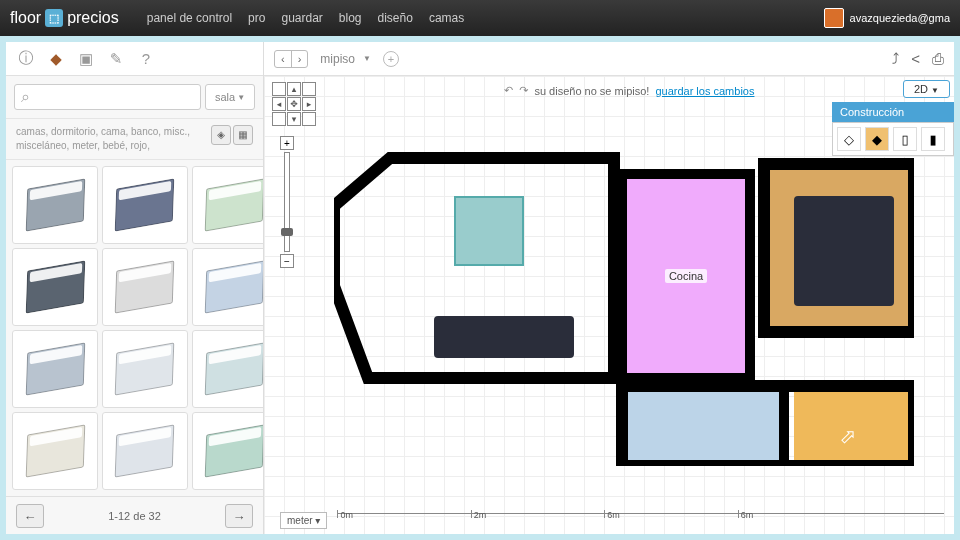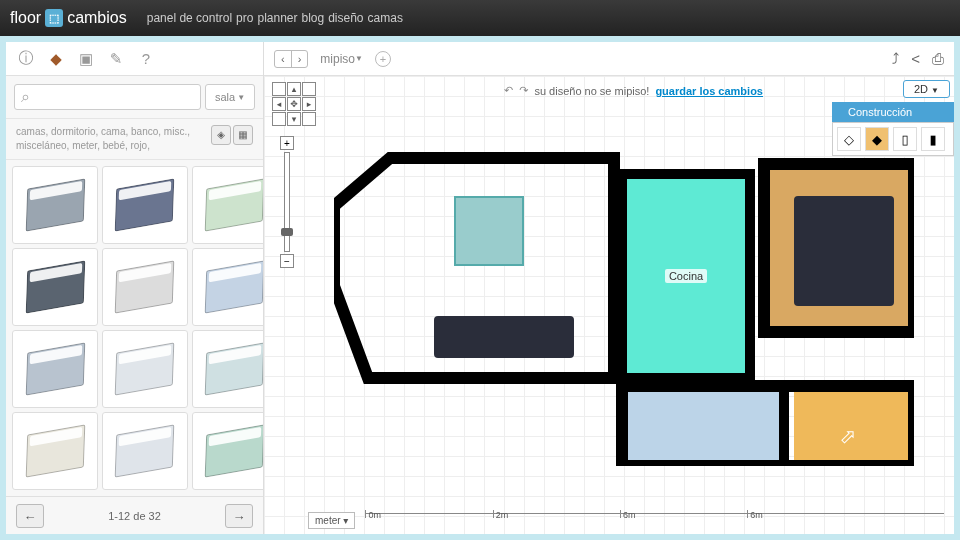--- a/index.html
+++ b/index.html
@@ -1,20 +1,20 @@
 <!DOCTYPE html>
 <html><head>
 <meta charset="utf-8">
 <style>
 *{box-sizing:border-box;margin:0;padding:0;font-family:Arial,Helvetica,sans-serif}
 body{width:960px;height:540px;overflow:hidden;background:#c5e8f0}
 .topnav{height:36px;background:linear-gradient(#3a3a3a,#222);display:flex;align-items:center;padding:0 10px;color:#ccc;font-size:12px}
-.logo{display:flex;align-items:center;color:#fff;font-size:16px;font-weight:300;margin-right:20px}
+.logo{display:flex;align-items:center;color:#fff;font-size:16px;font-weight:300;margin-right:28px}
 .logo-icon{width:18px;height:18px;background:#5ab0d6;border-radius:3px;margin:0 4px;display:flex;align-items:center;justify-content:center;color:#fff;font-size:11px;font-weight:bold}
-.navlinks{display:flex;gap:4px}
+.navlinks{display:flex;gap:16px}
 .navlinks span{cursor:pointer}
 .spacer{flex:1}
 .user{display:flex;align-items:center;gap:6px;color:#fff;font-size:11px}
 .avatar{width:20px;height:20px;background:#d96f2a;border:1px solid #fff;border-radius:2px}
 .app{display:flex;background:#fff;margin:6px;height:calc(100% - 48px);border-radius:2px}
 .sidebar{width:258px;border-right:1px solid #ddd;background:#f7f7f7;display:flex;flex-direction:column}
 .toolbar{height:34px;display:flex;align-items:center;padding:0 10px;gap:10px;border-bottom:1px solid #e0e0e0;background:#fff}
 .ticon{width:20px;height:20px;color:#999;cursor:pointer;display:flex;align-items:center;justify-content:center;font-size:15px}
 .search-row{display:flex;padding:8px;gap:4px;border-bottom:1px solid #e5e5e5}
 .search-box{flex:1;display:flex;align-items:center;background:#fff;border:1px solid #ccc;border-radius:3px;padding:3px 6px}
@@ -29,73 +29,77 @@
 .bed{width:70%;height:55%;position:relative;transform:rotate(-10deg) skewX(-12deg)}
 .bed-base{position:absolute;inset:0;border-radius:2px}
 .bed-pillow{position:absolute;top:2px;left:5%;width:90%;height:24%;background:#fff;border-radius:2px;opacity:.9}
 .pager{height:38px;border-top:1px solid #e0e0e0;display:flex;align-items:center;justify-content:space-between;padding:0 10px;font-size:11px;color:#666}
 .pg-btn{width:28px;height:24px;border:1px solid #bbb;border-radius:3px;background:#eee;cursor:pointer;font-size:13px;color:#555;display:flex;align-items:center;justify-content:center}
 .main{flex:1;position:relative;display:flex;flex-direction:column}
 .main-toolbar{height:34px;display:flex;align-items:center;padding:0 10px;gap:12px;border-bottom:1px solid #e0e0e0;background:#fff}
 .nav-arrows{display:flex;border:1px solid #bbb;border-radius:3px}
 .nav-arrows span{padding:2px 6px;font-size:11px;color:#666;cursor:pointer}
 .nav-arrows span:first-child{border-right:1px solid #bbb}
-.project{font-size:12px;color:#888;display:flex;align-items:center;gap:0}
+.project{font-size:12px;color:#888;display:flex;align-items:center;gap:8px}
 .add-circ{width:16px;height:16px;border:1px solid #bbb;border-radius:50%;font-size:11px;color:#aaa;display:flex;align-items:center;justify-content:center;cursor:pointer}
 .rtools{display:flex;gap:12px;margin-left:auto}
 .rtools span{font-size:15px;color:#666;cursor:pointer}
 .canvas-wrap{flex:1;position:relative;overflow:hidden;background:#fff}
 .gridbg{position:absolute;inset:0;background-image:linear-gradient(#eee 1px,transparent 1px),linear-gradient(90deg,#eee 1px,transparent 1px);background-size:20px 20px}
 .savebar{position:absolute;top:8px;left:240px;font-size:11px;display:flex;align-items:center;gap:6px;z-index:5}
 .savebar .undo{color:#888;cursor:pointer}
 .savetext{color:#666}
-.savelink{color:#0088cc;text-decoration:underline;cursor:pointer;font-weight:bold}
+.savelink{color:#0088cc;text-decoration:underline;cursor:pointer;font-weight:normal}
 .mode-select{position:absolute;top:4px;right:4px;border:1px solid #4aa3d6;background:#fff;border-radius:3px;padding:2px 10px;font-size:11px;color:#333;z-index:5;cursor:pointer}
 .panmove{position:absolute;top:6px;left:8px;z-index:5}
 .movegrid{display:grid;grid-template-columns:repeat(3,14px);gap:1px}
 .movegrid span{width:14px;height:14px;border:1px solid #888;background:#fff;font-size:9px;display:flex;align-items:center;justify-content:center;color:#555;cursor:pointer}
 .zoomctl{position:absolute;top:60px;left:16px;display:flex;flex-direction:column;align-items:center;z-index:5}
 .zbtn{width:14px;height:14px;border:1px solid #888;background:#fff;font-size:10px;display:flex;align-items:center;justify-content:center;cursor:pointer}
 .zslider{width:6px;height:100px;background:#fff;border:1px solid #888;margin:2px 0;position:relative}
 .zhandle{position:absolute;top:75px;left:-4px;width:12px;height:8px;background:#666;border-radius:2px;cursor:pointer}
 .construction{position:absolute;top:26px;right:0;width:122px;z-index:6}
-.const-title{background:#4aa3d6;color:#fff;font-size:11px;padding:4px 16px}
+.const-title{background:#4aa3d6;color:#fff;font-size:11px;padding:4px 8px}
 .const-tools{display:flex;background:#fff;border:1px solid #ccc;padding:4px;gap:4px}
 .ctool{width:24px;height:24px;border:1px solid #ddd;display:flex;align-items:center;justify-content:center;font-size:13px;cursor:pointer}
 .floorplan{position:absolute;top:70px;left:70px;width:580px;height:320px;z-index:2}
 .walls{position:absolute;inset:0}
 .room{position:absolute;display:flex;align-items:center;justify-content:center;font-size:11px;color:#333}
 .wood{background:#d9a862}
-.tile{background:#5eead4}
+.tile{background:#f0abfc}
 .dark{background:#2a2d3a}
 .label{background:rgba(255,255,255,.8);padding:1px 4px;border-radius:2px}
-.scale{position:absolute;bottom:2px;left:44px;right:10px;height:24px;display:flex;align-items:center;font-size:10px;color:#555;z-index:5}
+.scale{position:absolute;bottom:2px;left:16px;right:10px;height:24px;display:flex;align-items:center;font-size:10px;color:#555;z-index:5}
 .unit-sel{border:1px solid #bbb;background:#fff;padding:2px 6px;margin-right:10px;cursor:pointer}
 .ruler{flex:1;height:14px;position:relative;border-top:1px solid #888}
 .tick{position:absolute;top:-4px;border-left:1px solid #888;height:8px;font-size:9px;padding-left:2px}
 .furn{position:absolute;z-index:3}
 </style>
 </head>
 <body>
 
 <div class="topnav">
   <div class="logo">
     <span>floor</span>
     <span class="logo-icon">⬚</span>
-    <span>cambios</span>
+    <span>precios</span>
   </div>
   <div class="navlinks">
     <span>panel de control</span>
     <span>pro</span>
-    <span>planner</span>
+    <span>guardar</span>
     <span>blog</span>
     <span>diseño</span>
     <span>camas</span>
   </div>
   <div class="spacer"></div>
+  <div class="user">
+    <div class="avatar"></div>
+    <span>avazquezieda@gma</span>
+  </div>
 </div>
 
 <div class="app">
   <aside class="sidebar">
     <div class="toolbar">
       <span class="ticon">ⓘ</span>
       <span class="ticon" style="color:#a05a2a">◆</span>
       <span class="ticon">▣</span>
       <span class="ticon">✎</span>
       <span class="ticon">?</span>

